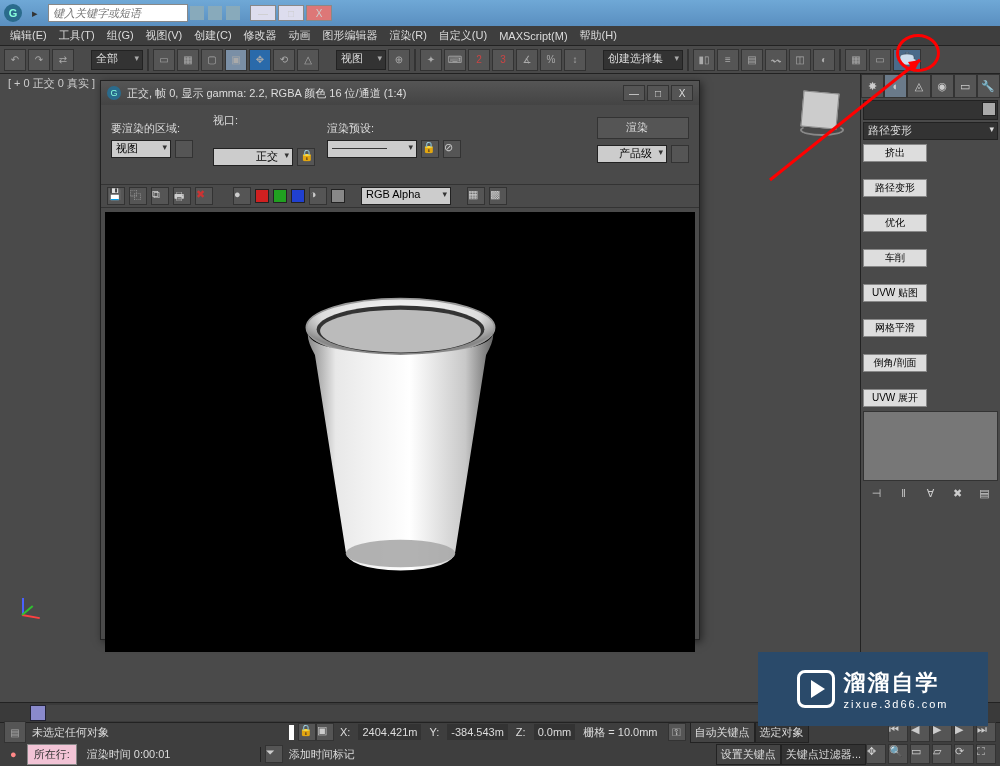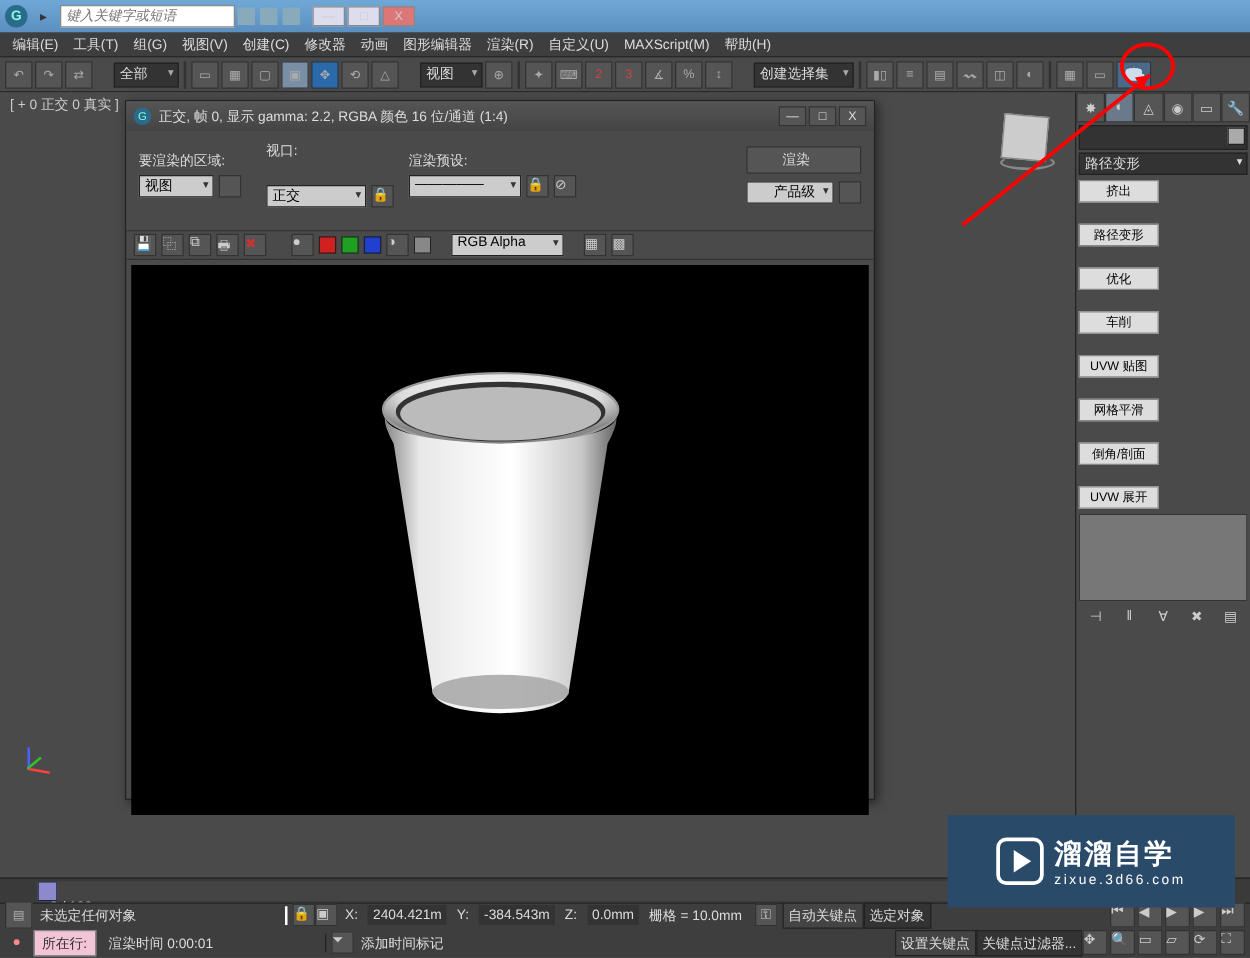--- a/index.html
+++ b/index.html
@@ -236,21 +236,21 @@
     <div class="render-row">
       <div>
         <div class="render-label">要渲染的区域:</div>
         <div style="display:flex; gap:4px; margin-top:4px;">
           <div class="render-drop" style="width:60px">视图</div>
           <div class="rt-btn"></div>
         </div>
       </div>
       <div>
         <div class="render-label">视口:</div>
-        <div style="display:flex; gap:4px; margin-top:20px;">
+        <div style="display:flex; gap:4px; margin-top:20px;text-align:right;">
           <div class="render-drop" style="width:80px">正交</div>
           <div class="rt-btn">🔒</div>
         </div>
       </div>
       <div>
         <div class="render-label">渲染预设:</div>
         <div style="display:flex; gap:4px; margin-top:4px;">
           <div class="render-drop" style="width:90px">—————</div>
           <div class="rt-btn">🔒</div>
           <div class="rt-btn">⊘</div>
@@ -316,21 +316,21 @@
 </svg>
 
 <div class="timeline">
   <div class="timeline-track"></div>
   <div class="timeline-info">0 / 100</div>
 </div>
 
 <div class="statusbar">
   <div class="status-upper">
     <div class="tb-btn" style="margin-left:4px">▤</div>
-    <div class="seg" style="width:204px; border-right:2px solid #ffffff;">未选定任何对象</div>
+    <div class="seg" style="width:268px; border-right:5px solid #ffffff;">未选定任何对象</div>
     <div class="rt-btn" style="margin-left:4px">🔒</div>
     <div class="rt-btn">▣</div>
     <span class="seg">X:</span>
     <span class="coord">2404.421m</span>
     <span class="seg">Y:</span>
     <span class="coord">-384.543m</span>
     <span class="seg">Z:</span>
     <span class="coord">0.0mm</span>
     <span class="seg">栅格 = 10.0mm</span>
     <div class="lock">⚿</div>

